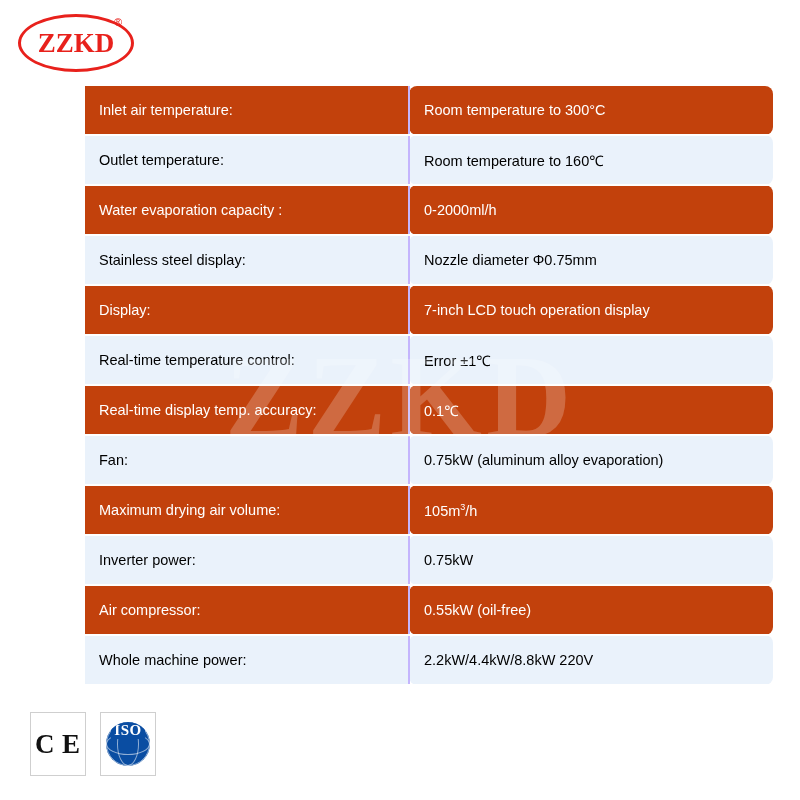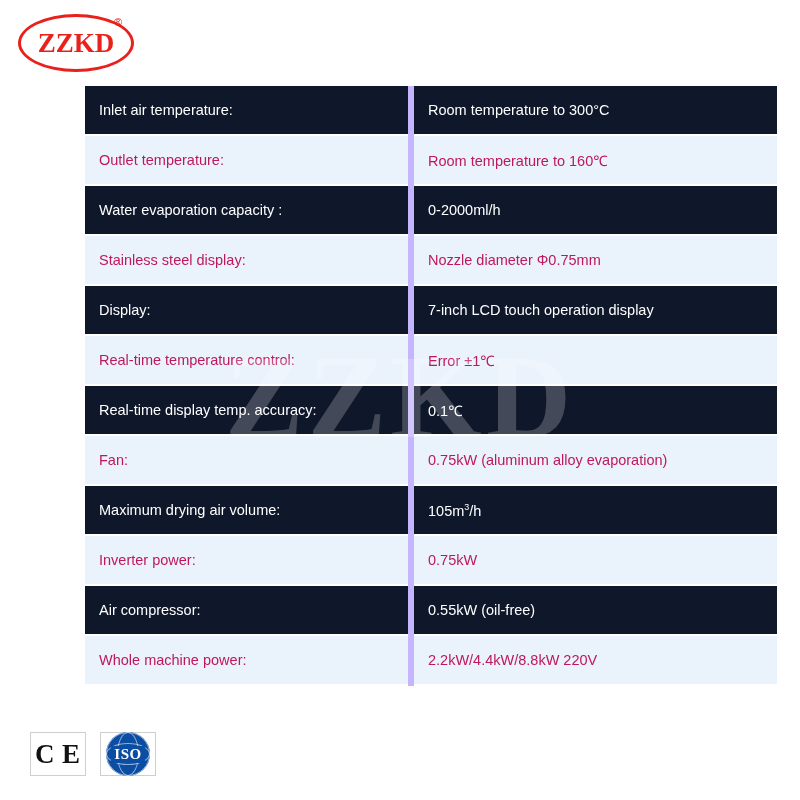--- a/index.html
+++ b/index.html
@@ -89,54 +89,55 @@
     z-index: 3;
   }
   .spec-table td {
     height: 48px;
     padding: 0 14px;
     font-size: 14.5px;
     vertical-align: middle;
     border: none;
   }
   .spec-table tr.odd td {
-    background: #0f172a;
+    background: #c2410c;
     color: #ffffff;
   }
   .spec-table tr.even td {
     background: #eaf2fb;
-    color: #be185d;
+    color: #000000;
   }
   .spec-table td.col-label {
     width: 295px;
   }
   .spec-table td.col-value {
     width: 335px;
-    border-left: 6px solid #c4b5fd;
+    border-left: 2px solid #c4b5fd;
+    border-radius: 8px;
   }
   .spec-table tr td {
     border-bottom: 2px solid #ffffff;
   }
   sup {
     font-size: 9px;
     vertical-align: super;
   }
 
   
   .cert-row {
     position: absolute;
     left: 30px;
     bottom: 24px;
     display: flex;
     gap: 14px;
     z-index: 4;
   }
   .cert-box {
     width: 56px;
-    height: 44px;
+    height: 64px;
     border: 1px solid #cfcfcf;
     background: #ffffff;
     display: flex;
     align-items: center;
     justify-content: center;
     box-sizing: border-box;
   }
   .ce-mark {
     font-family: "Liberation Serif", serif;
     font-weight: bold;
@@ -145,21 +146,21 @@
     letter-spacing: 1px;
   }
   .iso-globe {
     width: 44px;
     height: 44px;
     border-radius: 50%;
     background: #0a4da2;
     position: relative;
     overflow: hidden;
     display: flex;
-    align-items: center;
+    align-items: flex-start;
     justify-content: center;
   }
   .iso-globe .meridian {
     position: absolute;
     border: 1px solid rgba(255,255,255,0.55);
     border-radius: 50%;
     box-sizing: border-box;
   }
   .iso-globe .m1 { width: 44px; height: 44px; left: 0; top: 0; }
   .iso-globe .m2 { width: 22px; height: 44px; left: 11px; top: 0; }

